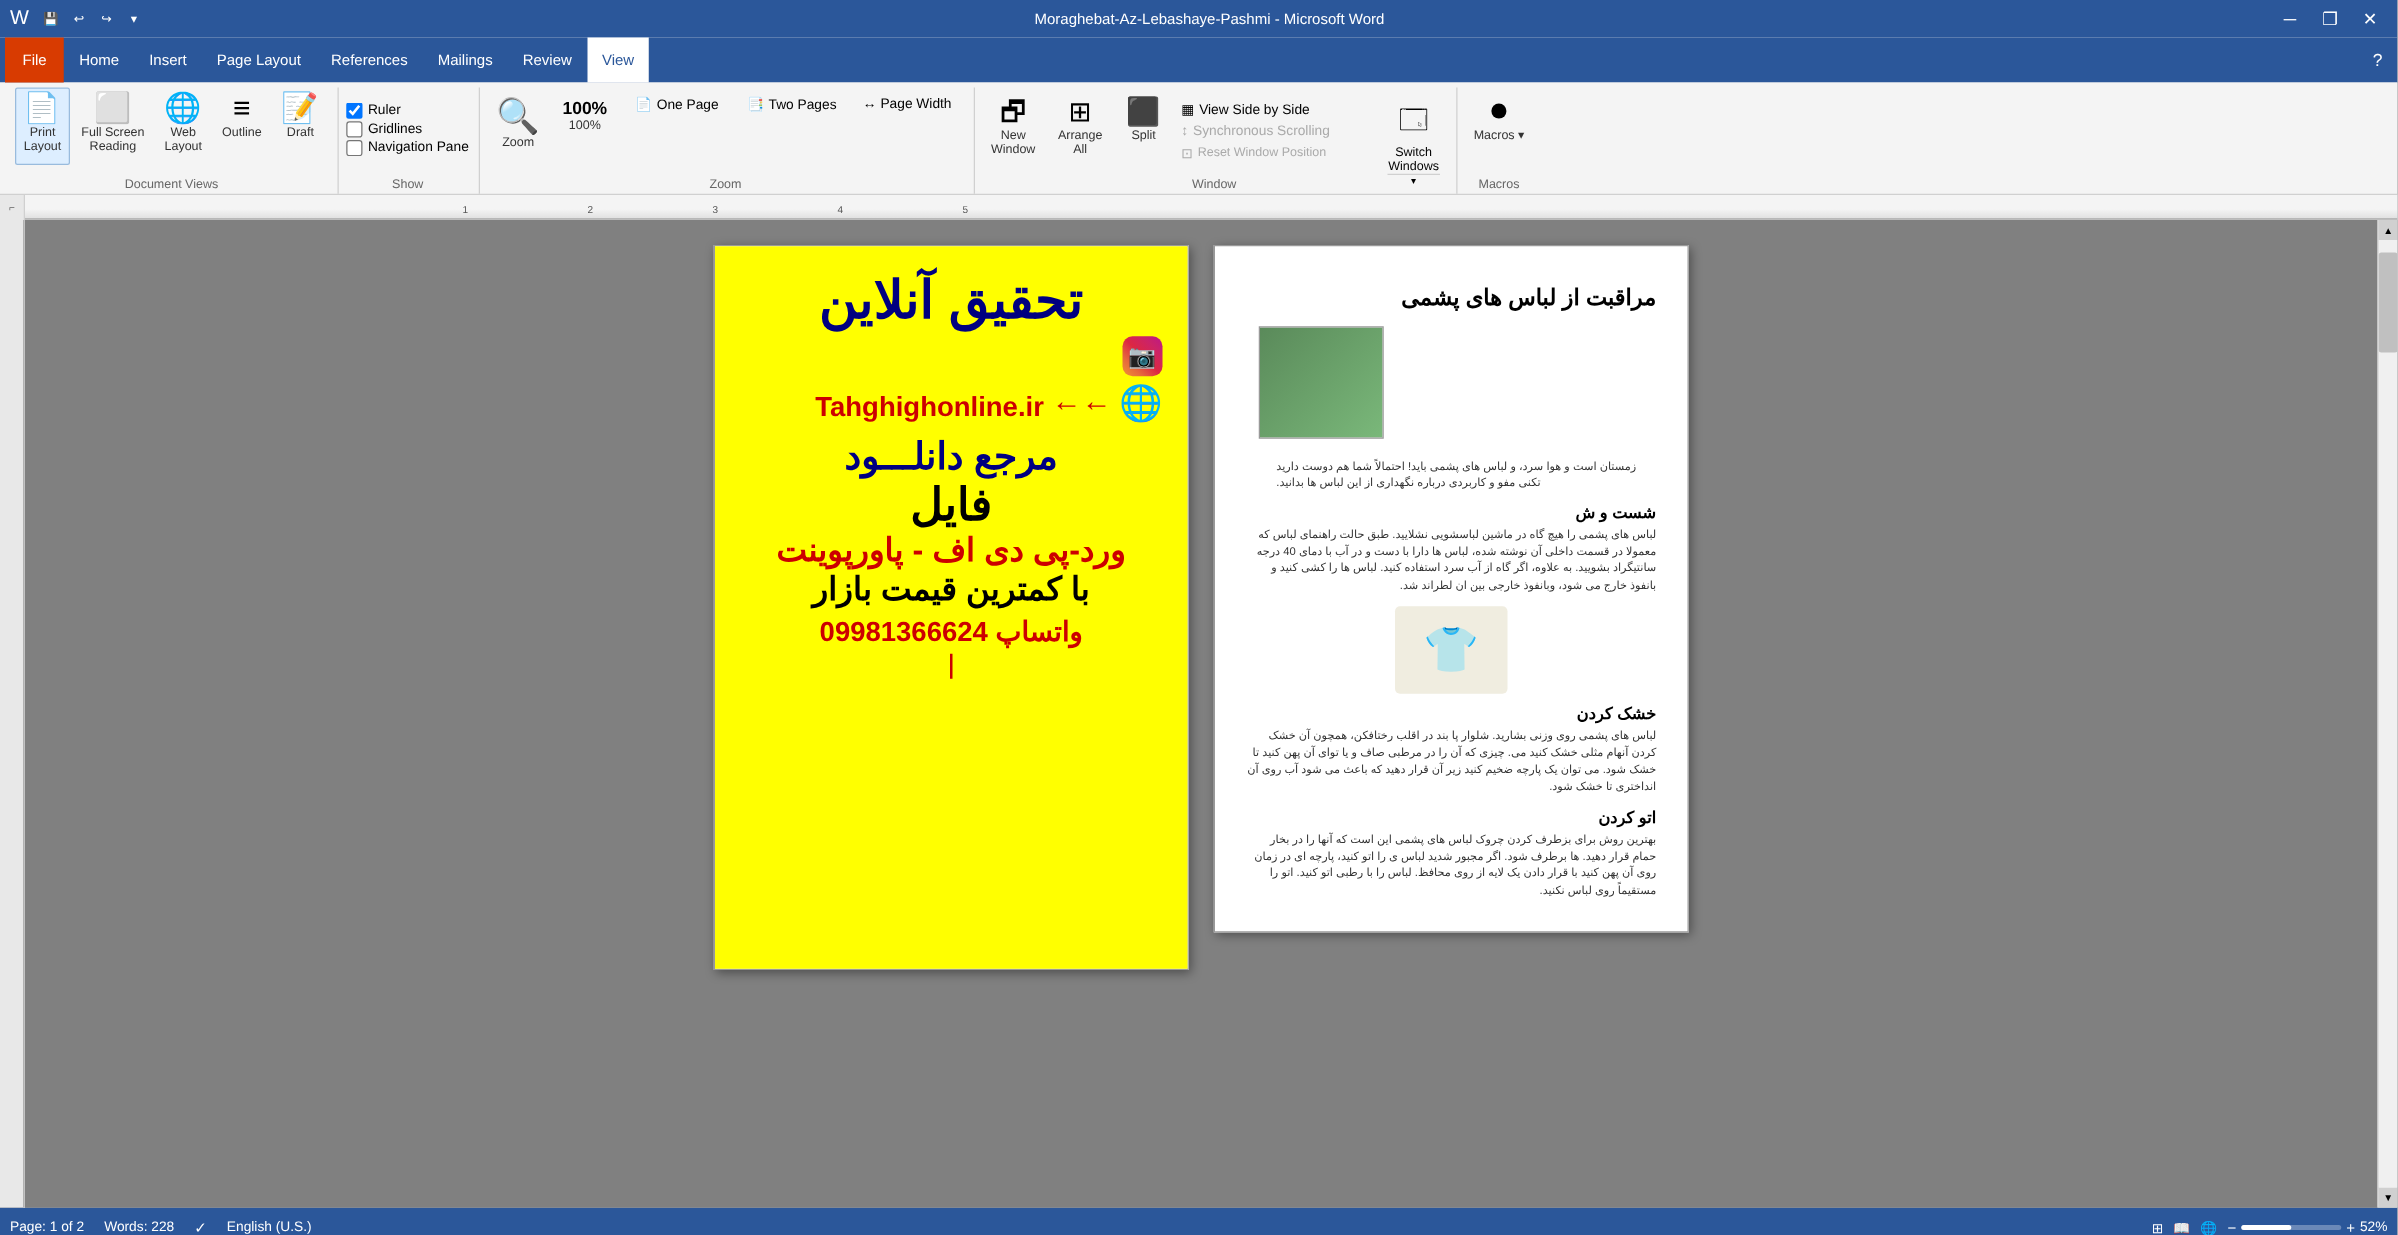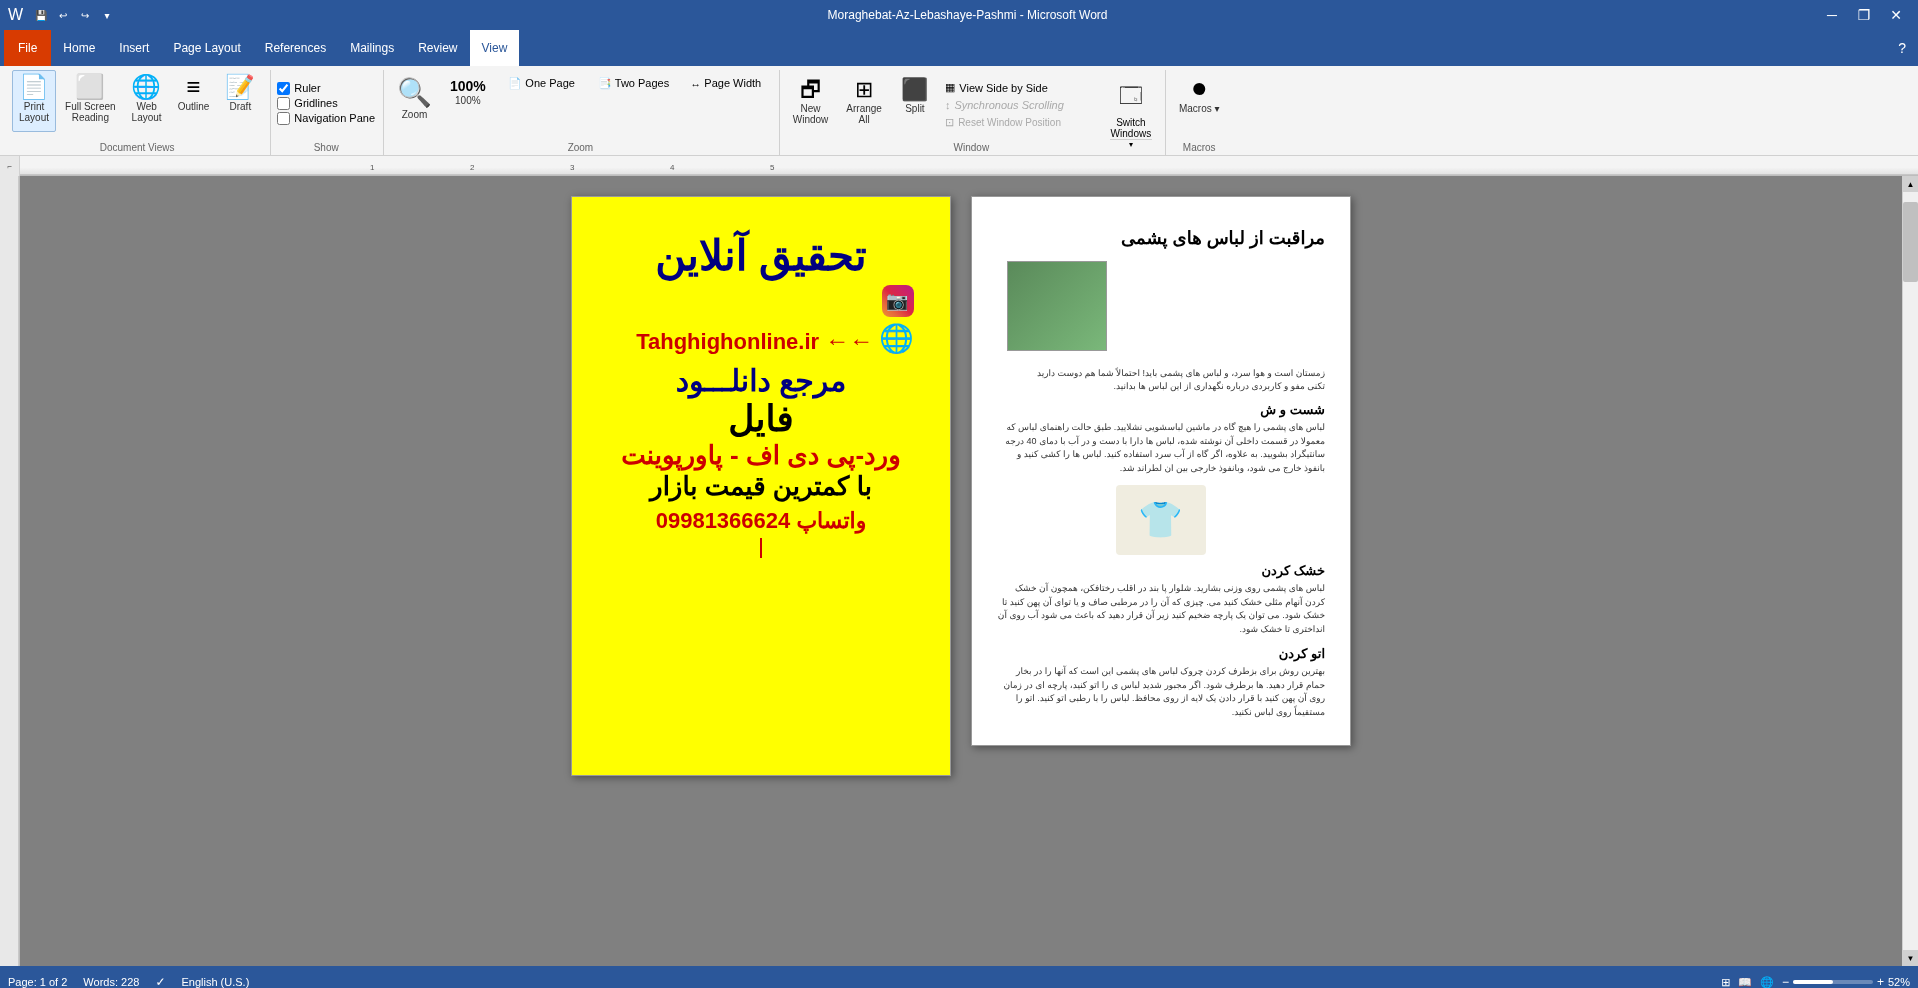--- a/index.html
+++ b/index.html
@@ -219,21 +219,21 @@
       flex-shrink: 0;
       position: relative;
       border: 1px solid #999;
     }
 
     
     .page1-content {
       background: #ffff00;
       width: 100%;
       height: 100%;
-      padding: 36px;
+      padding: 20px;
       display: flex;
       flex-direction: column;
       align-items: center;
       justify-content: flex-start;
       font-family: Arial, sans-serif;
     }
     .page1-title {
       font-size: 42px;
       font-weight: bold;
       color: #000080;
@@ -313,21 +313,21 @@
       width: 100px;
       height: 90px;
       background: #5a8a5a;
       float: right;
       margin-left: 10px;
       margin-bottom: 8px;
     }
     .page2-caption {
       font-size: 9px;
       color: #333;
-      text-align: right;
+      text-align: left;
       clear: both;
       margin-bottom: 10px;
       line-height: 1.4;
       margin-left: 24px;
     }
     .page2-section-title {
       font-size: 13px;
       font-weight: bold;
       text-align: right;
       margin-bottom: 4px;
@@ -548,21 +548,21 @@
         <span class="ribbon-btn-icon" style="font-size:22px;">⬛</span>
         <span class="ribbon-btn-label">Split</span>
       </button>
       <div style="display:flex;flex-direction:column;gap:1px;justify-content:center;height:62px;min-width:160px;">
         <div class="window-btn-row">
           <span>▦</span>
           <span style="font-size:11px;">View Side by Side</span>
         </div>
         <div class="window-btn-row disabled">
           <span>↕</span>
-          <span style="font-size:11px;font-style:italic;">Synchronous Scrolling</span>
+          <span style="font-size:11px;">Synchronous Scrolling</span>
         </div>
         <div class="window-btn-row disabled">
           <span>⊡</span>
           <span style="font-size:10px;">Reset Window Position</span>
         </div>
       </div>
       <div class="ribbon-btn-split">
         <span style="font-size:22px;">🗔</span>
         <span style="font-size:10px;text-align:center;">Switch<br>Windows</span>
         <div class="ribbon-btn-split-bottom">

